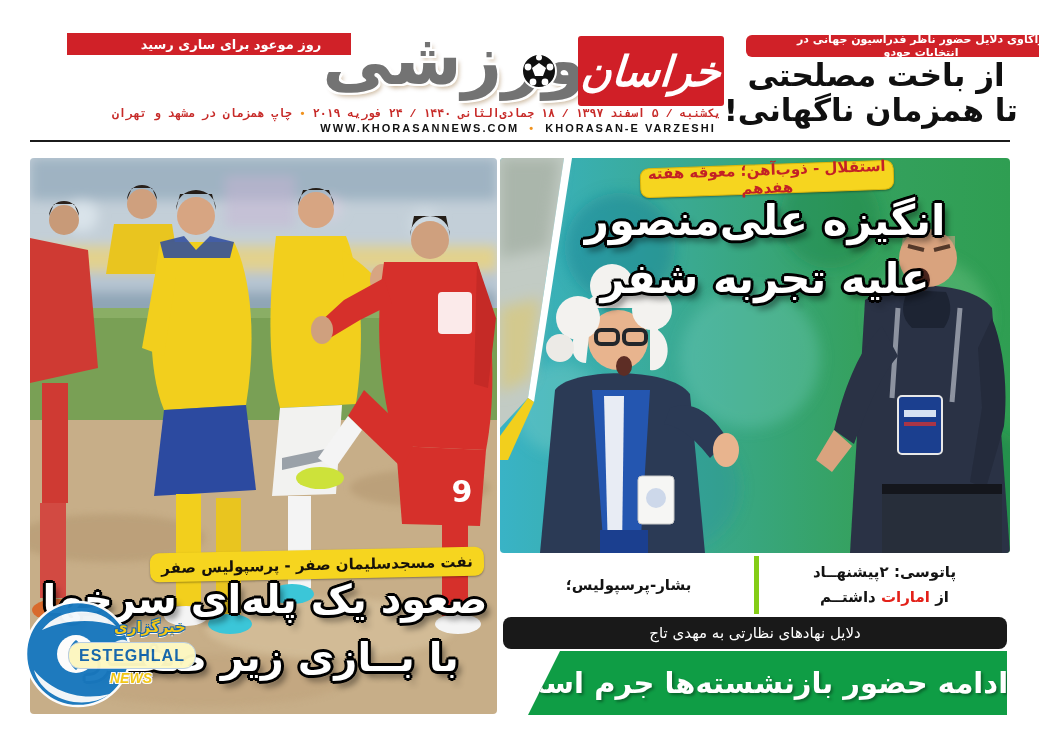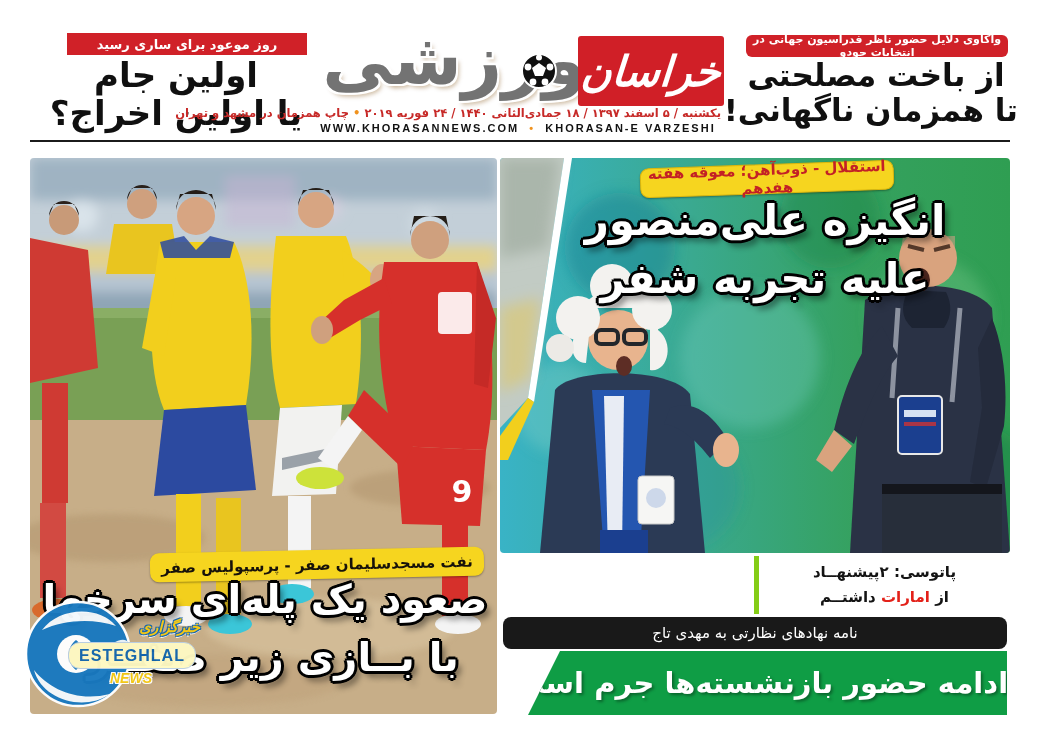--- a/index.html
+++ b/index.html
@@ -4,33 +4,33 @@
 <style>
   html,body{margin:0;padding:0;background:#e9e9e9;}
   #page{position:relative;width:1039px;height:730px;background:#ffffff;overflow:hidden;
         font-family:"DejaVu Sans",sans-serif;}
   .abs{position:absolute;}
   .fa{direction:rtl;font-family:"DejaVu Sans",sans-serif;}
   .en{font-family:"Liberation Sans",sans-serif;}
 
   
   .kicker{background:#d02128;color:#fff;font-weight:bold;text-align:center;
-          display:flex;align-items:center;justify-content:center;}
+          display:flex;align-items:center;justify-content:center;padding-left:44px;}
   .kicker-left{left:67px;top:33px;width:240px;height:22px;font-size:13px;}
   .kicker-right{left:746px;top:35px;width:262px;height:22px;font-size:11px;border-radius:6px;}
   .top-headline{color:#101010;font-weight:bold;text-align:center;line-height:1.12;white-space:nowrap;}
   .top-headline-left{left:38px;top:56px;width:276px;font-size:34px;}
   .top-headline-right{left:734px;top:58px;width:284px;font-size:31px;}
   .logo-red-box{left:578px;top:36px;width:146px;height:70px;background:#d01f27;border-radius:3px;
                 display:flex;align-items:center;justify-content:center;}
   .logo-khorasan{color:#fff;font-size:42px;font-weight:bold;font-style:italic;transform:skewX(-4deg);}
   .logo-varzeshi{left:308px;top:8px;width:292px;height:104px;display:flex;align-items:center;justify-content:center;
                  color:#737373;font-size:70px;font-weight:bold;letter-spacing:-2px;
                  text-shadow:0 0 2px #fff,2px 2px 0 #fff,-2px -2px 0 #fff,2px -2px 0 #fff,-2px 2px 0 #fff,3px 4px 4px rgba(120,70,0,.35);}
-  .dateline{left:315px;top:106px;width:406px;text-align:center;color:#c72a28;font-size:11.5px;font-weight:bold;white-space:nowrap;}
+  .dateline{left:315px;top:106px;width:406px;text-align:center;color:#c72a28;font-size:11.5px;font-weight:bold;white-space:nowrap;font-family:Liberation Mono, monospace;}
   .dot-orange{color:#f0921e;font-weight:bold;}
   .urlline{left:315px;top:122px;width:406px;text-align:center;color:#111;font-size:11px;font-weight:bold;
            letter-spacing:2px;white-space:nowrap;}
   .header-rule{left:30px;top:140px;width:980px;height:2px;background:#1b1b1b;}
 
   
   .photo-frame{border-radius:4px;overflow:hidden;}
   .left-photo{left:30px;top:158px;width:467px;height:556px;}
   .right-panel{left:500px;top:158px;width:510px;height:395px;}
 
@@ -57,41 +57,37 @@
   .notice-bar{left:503px;top:617px;width:504px;height:32px;background:#191919;border-radius:8px;
               color:#fff;font-size:15px;display:flex;align-items:center;justify-content:center;}
   .green-banner{left:516px;top:651px;width:491px;height:64px;background:#0f9d45;
                 clip-path:polygon(44px 0,100% 0,100% 100%,12px 100%);
                 display:flex;align-items:center;justify-content:center;}
   .green-banner span{color:#fff;font-weight:bold;font-size:29px;white-space:nowrap;
                      text-shadow:2px 2px 3px rgba(0,0,0,.35);}
 
   
   .watermark{left:16px;top:586px;width:190px;height:140px;z-index:6;opacity:.97;}
-  .wm-agency{position:absolute;left:84px;top:32px;width:100px;color:#f5c913;
-             font-size:15px;font-weight:bold;font-style:italic;
+  .wm-agency{position:absolute;left:84px;top:32px;width:100px;text-align:center;color:#f5c913;
+             font-size:15px;font-weight:bold;
              text-shadow:1px 1px 0 #1566ae,-1px -1px 0 #1566ae,1px -1px 0 #1566ae,-1px 1px 0 #1566ae,0 2px 0 #fff;}
   .wm-band{position:absolute;left:52px;top:56px;width:126px;height:25px;background:#fef9c3;border-radius:12px;
            border:1px solid #b9cfe4;display:flex;align-items:center;justify-content:center;
            color:#1366ae;font-size:16px;font-weight:bold;letter-spacing:1px;}
   .wm-news{position:absolute;left:80px;top:84px;width:70px;text-align:center;color:#f5c913;
            font-size:14px;font-weight:bold;font-style:italic;
            text-shadow:1px 1px 0 #fff,-1px -1px 0 #fff,1px -1px 0 #fff,-1px 1px 0 #fff;}
   .z2{z-index:2;}
 </style>
 </head>
 <body>
 
 <div id="page">
 
   <div class="abs kicker kicker-left fa">روز موعود برای ساری رسید</div>
-  <div class="abs top-headline top-headline-left fa">
-    <div>اولین جام</div>
-    <div>یا اولین اخراج؟</div>
-  </div>
 
   <div class="abs logo-varzeshi fa">ورزشی</div>
   <svg class="abs" style="left:521px;top:53px;" width="36" height="36" viewBox="0 0 36 36">
     <circle cx="18" cy="18" r="17" fill="#101010" stroke="#fff" stroke-width="2"></circle>
     <polygon points="18,10 25,15 22,23 14,23 11,15" fill="#fff"></polygon>
     <circle cx="7" cy="14" r="3.4" fill="#fff"></circle>
       <circle cx="29" cy="14" r="3.4" fill="#fff"></circle>
     <circle cx="12" cy="29" r="3.4" fill="#fff"></circle>
       <circle cx="24" cy="29" r="3.4" fill="#fff"></circle>
     <circle cx="18" cy="4.5" r="3" fill="#fff"></circle>
@@ -287,24 +283,25 @@
   <div class="abs badge-yellow match-badge fa z2">استقلال - ذوب‌آهن؛ معوقه هفته هفدهم</div>
   <div class="abs outline-head rp-head1 fa z2">انگیزه علی‌منصور</div>
   <div class="abs outline-head rp-head2 fa z2">علیه تجربه شفر</div>
 
   <div class="abs briefs">
     <div class="brief fa">
       <div><span>پاتوسی: ۲پیشنهــاد</span></div>
       <div><span>از </span><span class="seg-red">امارات</span><span> داشتــم</span></div>
     </div>
     <div class="brief fa">
+      <div><span>بشار-پرسپولیس؛</span></div>
     </div>
   </div>
 
-  <div class="abs notice-bar fa">نامه نهادهای نظارتی به مهدی تاج</div>
+  <div class="abs notice-bar fa">دلایل نهادهای نظارتی به مهدی تاج</div>
 
   <div class="abs green-banner">
     <span class="fa">ادامه حضور بازنشسته‌ها جرم است</span>
   </div>
 
   <div class="abs watermark">
     <svg width="190" height="140" viewBox="0 0 190 140">
       <circle cx="62" cy="68" r="52" fill="#1979c0" stroke="#fff" stroke-width="2.5"></circle>
       <path d="M26,44 C44,20 84,20 100,40 C76,32 48,34 26,44 Z" fill="#fff" opacity=".95"></path>
       <path d="M18,84 C26,114 68,126 94,108 C62,116 34,104 18,84 Z" fill="#fff" opacity=".95"></path>

